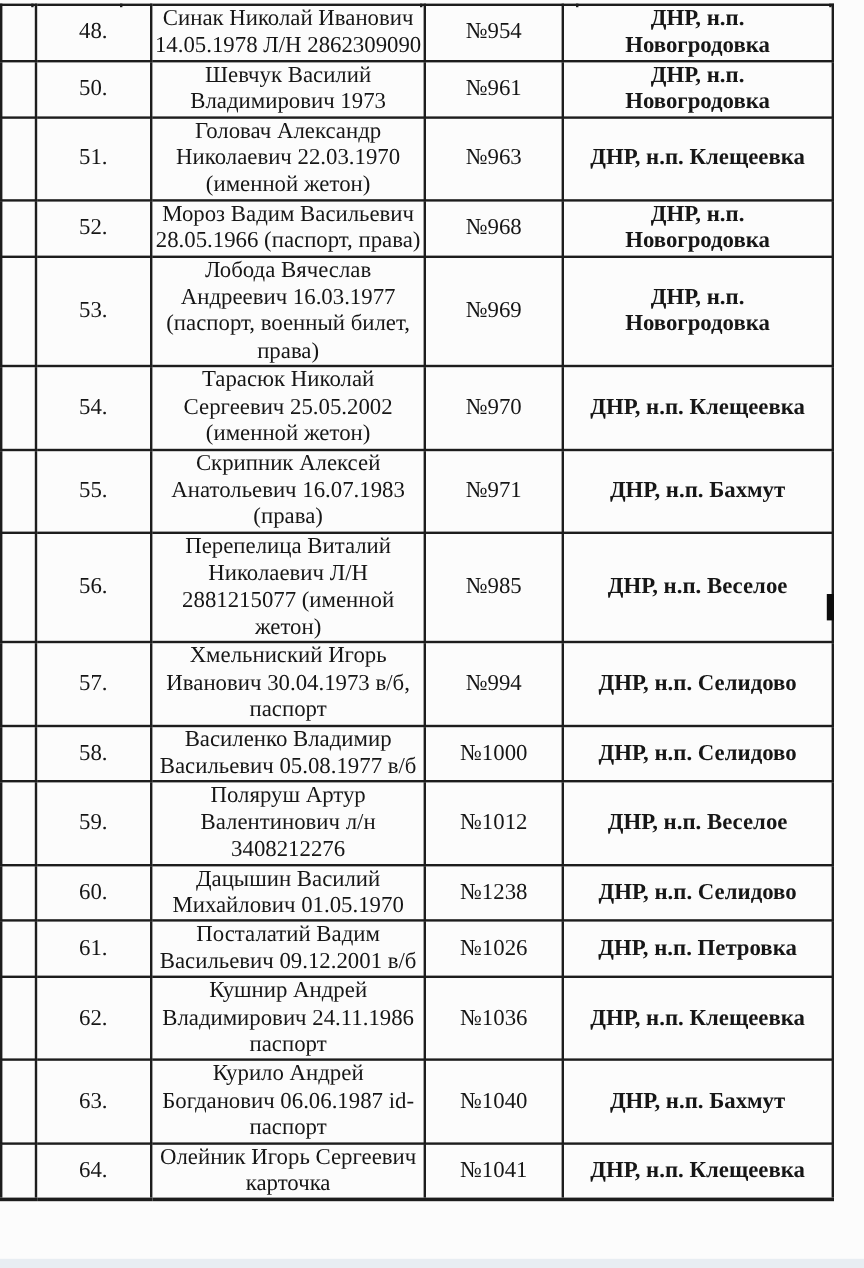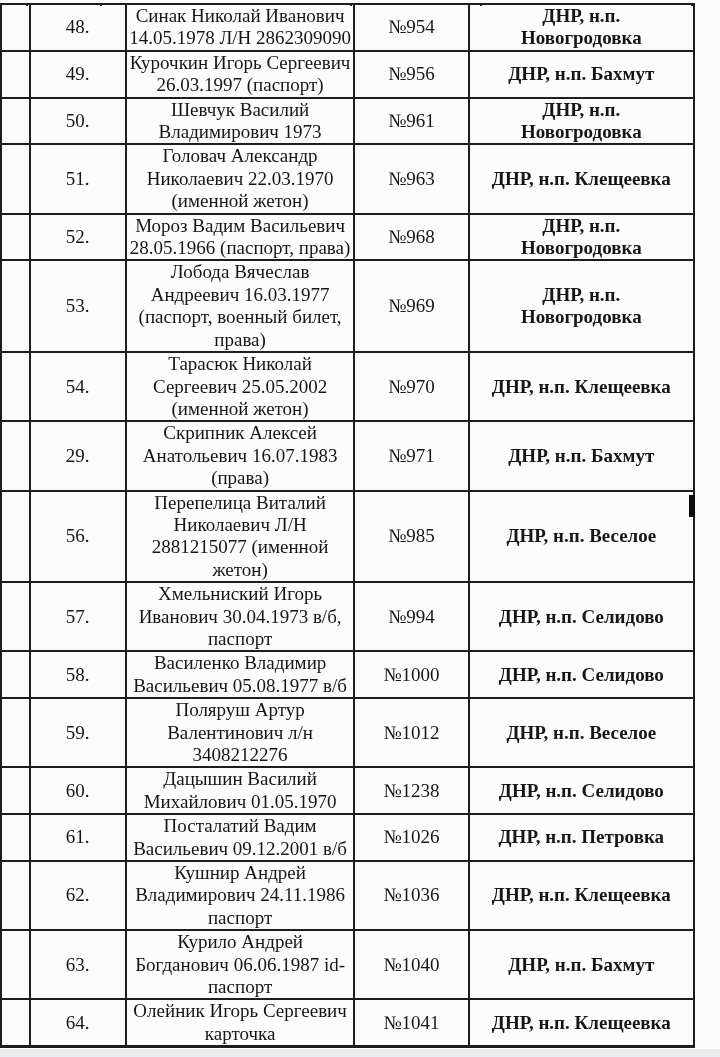--- a/index.html
+++ b/index.html
@@ -65,28 +65,20 @@
     <td class="col-cut"></td>
     <td class="col-num">48.</td>
     <td class="col-name">Синак Николай Иванович
 14.05.1978 Л/Н 2862309090</td>
     <td class="col-id">№954</td>
     <td class="col-place">ДНР, н.п.
 Новогродовка</td>
   </tr>
         <tr>
     <td class="col-cut"></td>
-    <td class="col-num">49.</td>
-    <td class="col-name">Курочкин Игорь Сергеевич
-26.03.1997 (паспорт)</td>
-    <td class="col-id">№956</td>
-    <td class="col-place">ДНР, н.п. Бахмут</td>
-  </tr>
-        <tr>
-    <td class="col-cut"></td>
     <td class="col-num">50.</td>
     <td class="col-name">Шевчук Василий
 Владимирович 1973</td>
     <td class="col-id">№961</td>
     <td class="col-place">ДНР, н.п.
 Новогродовка</td>
   </tr>
         <tr>
     <td class="col-cut"></td>
     <td class="col-num">51.</td>
@@ -120,21 +112,21 @@
     <td class="col-cut"></td>
     <td class="col-num">54.</td>
     <td class="col-name">Тарасюк Николай
 Сергеевич 25.05.2002
 (именной жетон)</td>
     <td class="col-id">№970</td>
     <td class="col-place">ДНР, н.п. Клещеевка</td>
   </tr>
         <tr>
     <td class="col-cut"></td>
-    <td class="col-num">29.</td>
+    <td class="col-num">55.</td>
     <td class="col-name">Скрипник Алексей
 Анатольевич 16.07.1983
 (права)</td>
     <td class="col-id">№971</td>
     <td class="col-place">ДНР, н.п. Бахмут</td>
   </tr>
         <tr>
     <td class="col-cut"></td>
     <td class="col-num">56.</td>
     <td class="col-name">Перепелица Виталий

